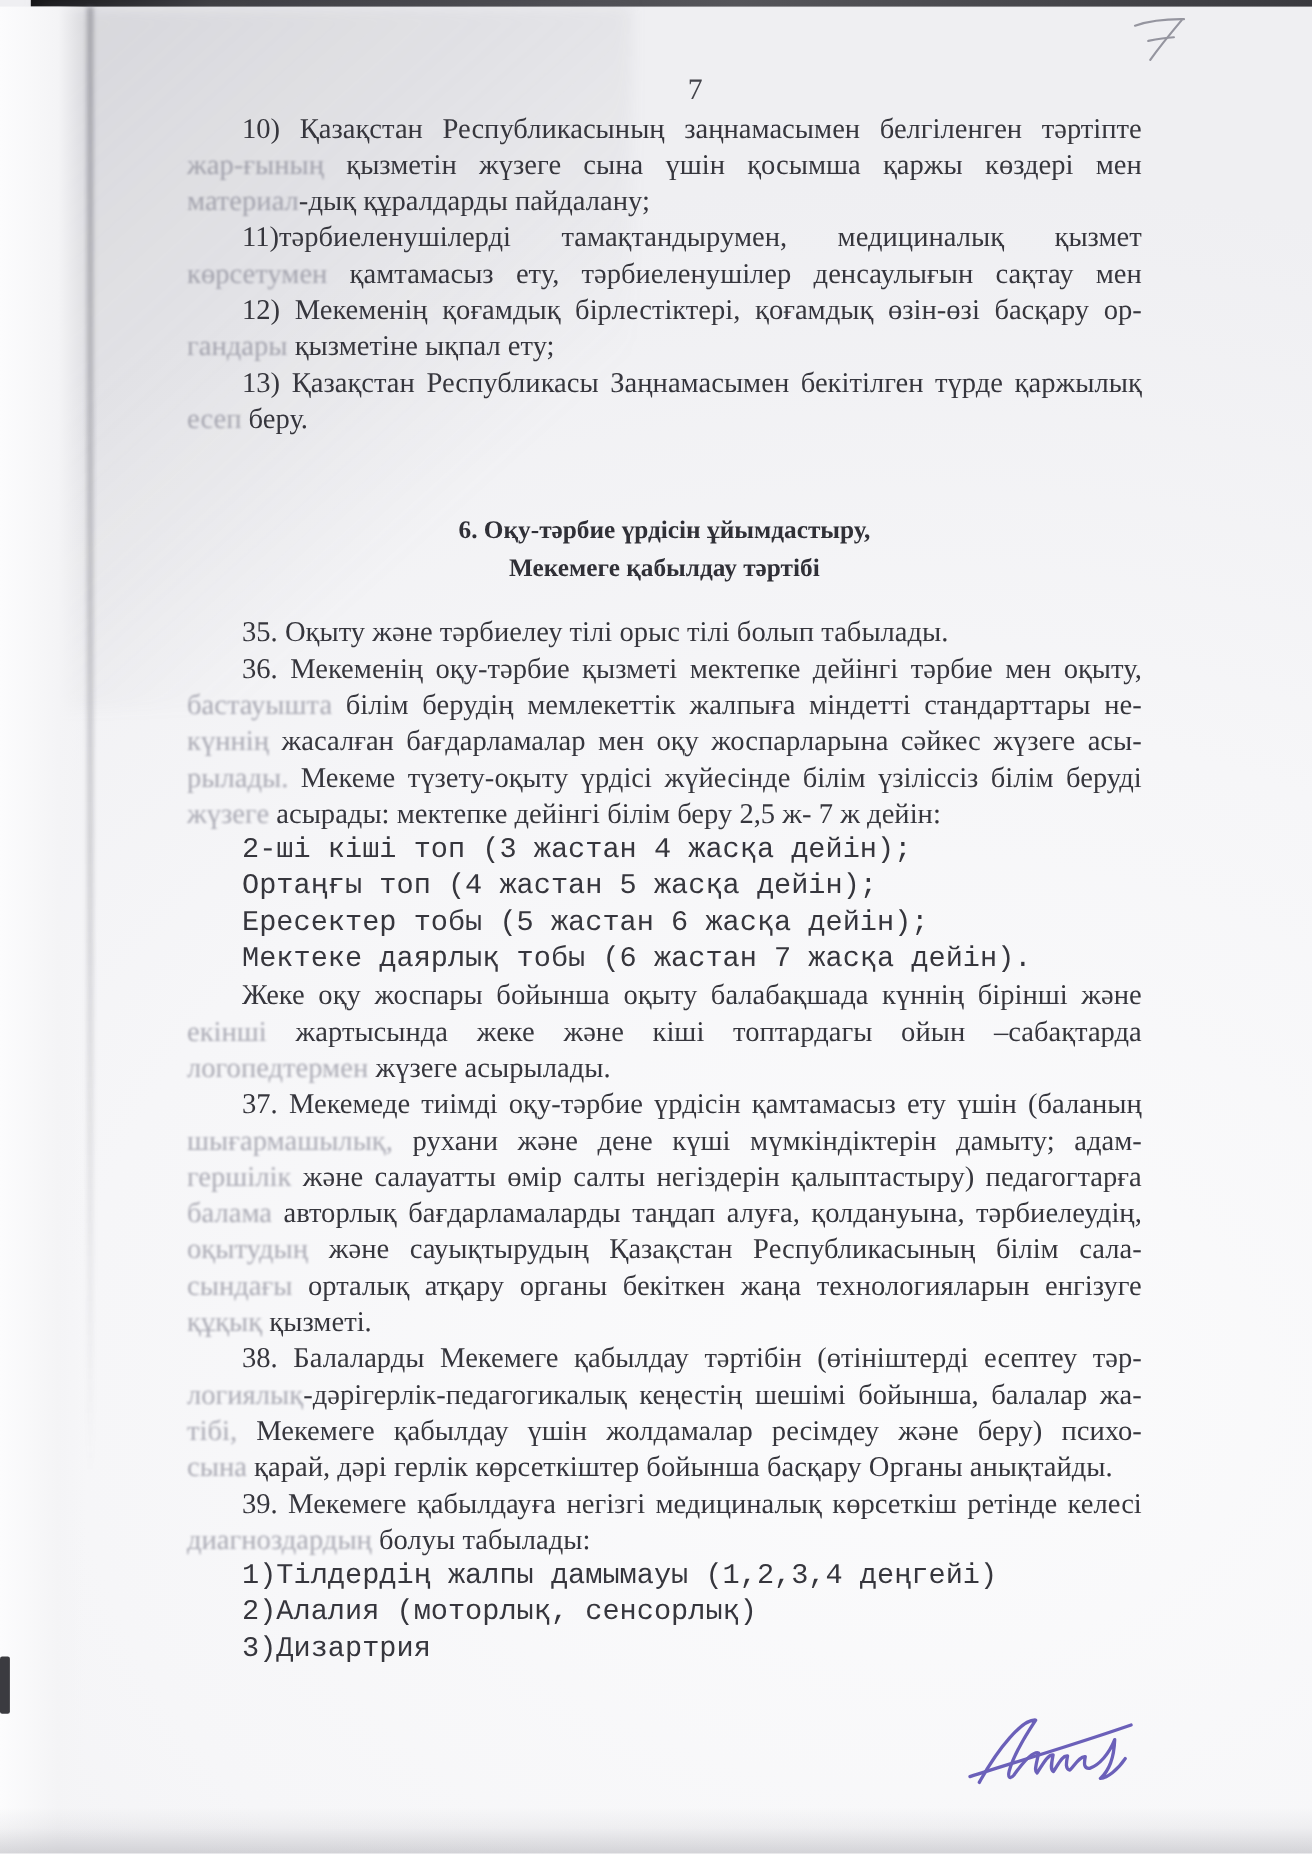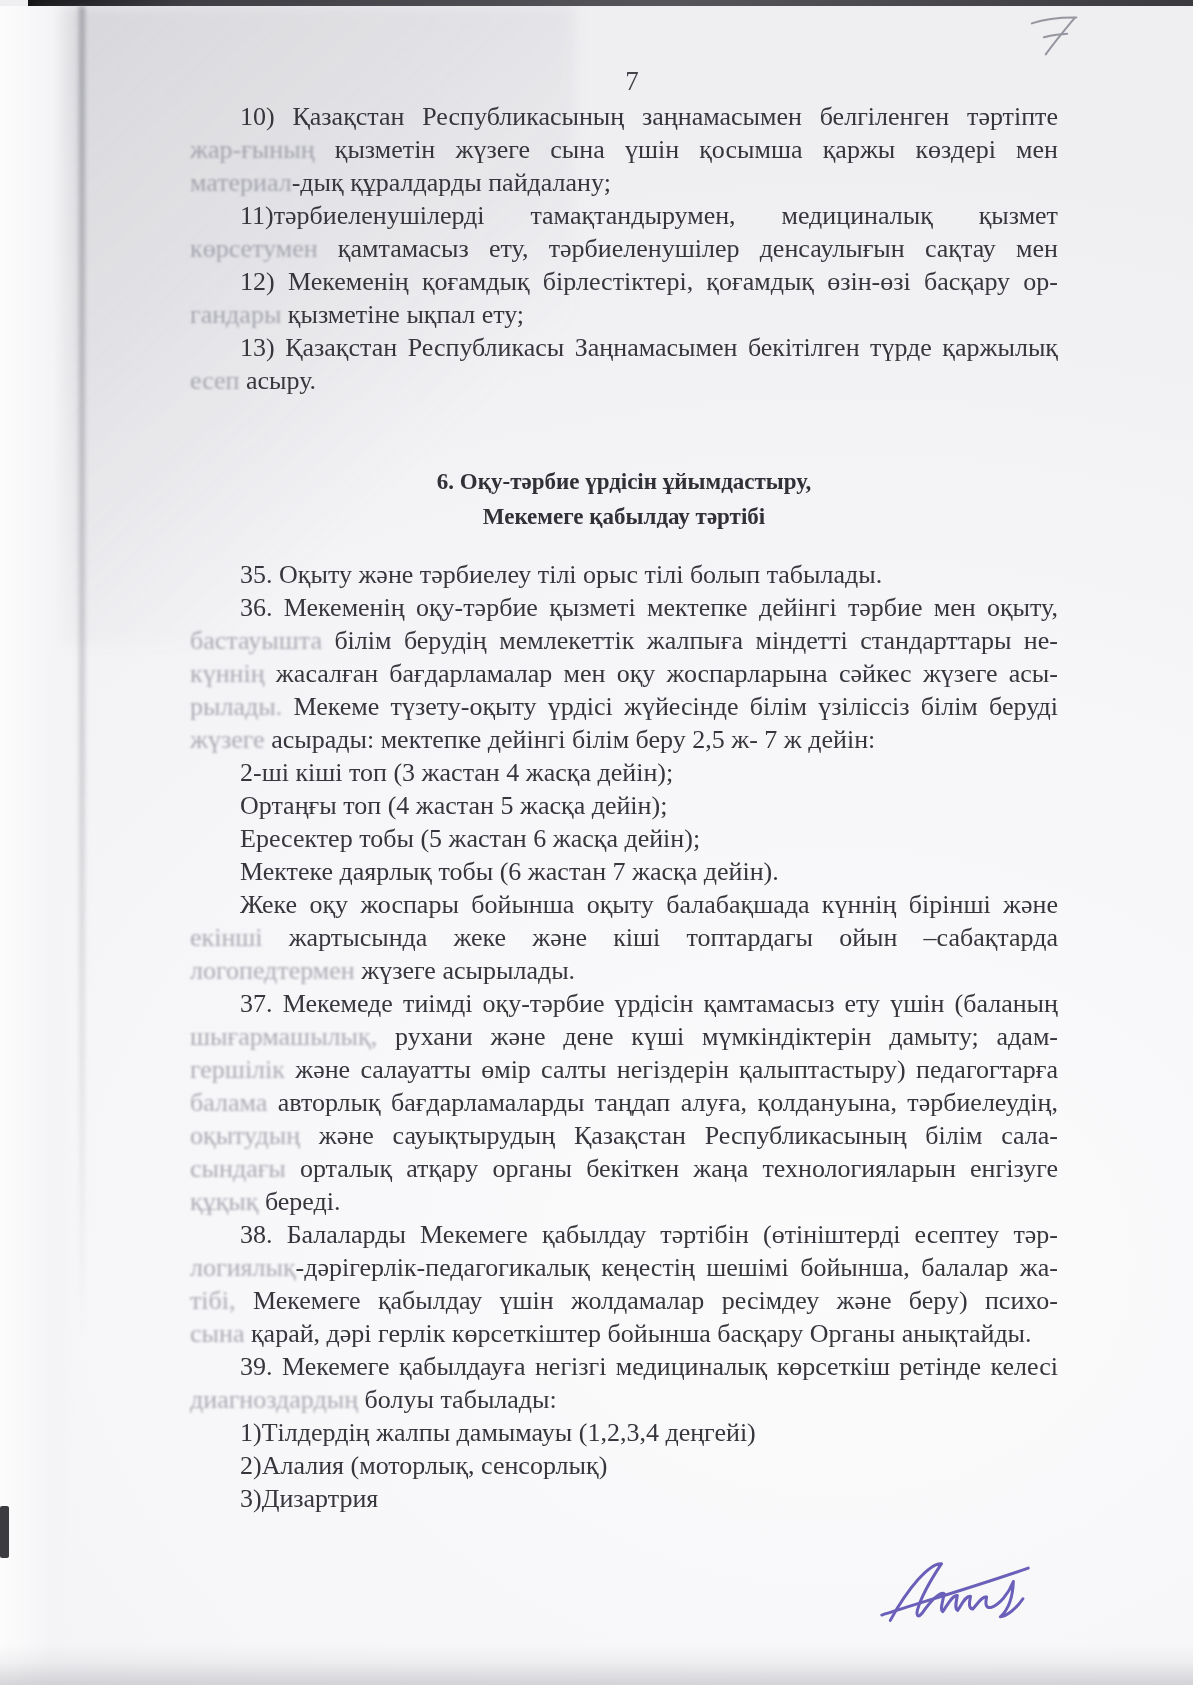--- a/index.html
+++ b/index.html
@@ -23,26 +23,26 @@
     filter:blur(2px);}
   .left-band{position:absolute;top:6px;left:0;width:78px;height:1679px;
     background:linear-gradient(to right,#fcfcfd,#f4f4f6 68%,rgba(244,244,246,0));}
   .edge-tick{position:absolute;left:0;top:1506px;width:9px;height:52px;background:#3b3b40;
     border-radius:2px;filter:blur(.7px);}
   .bottom-edge{position:absolute;left:0;bottom:0;width:100%;height:42px;
     background:linear-gradient(to top,rgba(128,128,138,.30),rgba(128,128,138,.08) 55%,rgba(128,128,138,0));}
   
   .pagenum{position:absolute;left:0;right:0;top:66px;text-align:center;
     font-size:27px;letter-spacing:1px;padding-left:72px;color:#44444b;}
-  .column{position:absolute;left:190px;top:100px;width:868px;font-size:26px;line-height:33px;
+  .column{position:absolute;left:170px;top:100px;width:868px;font-size:26px;line-height:33px;
     text-rendering:optimizeLegibility;}
   .line{text-align:justify;text-align-last:justify;}
   .line.last{text-align-last:left;}
   .line.ind{text-indent:50px;}
-  .item{text-align:center;text-align-last:left;text-indent:50px;}
+  .item{text-align:center;text-align-last:left;text-indent:50px;font-family:Liberation Mono, monospace;}
   .heading{margin:67px 0 24px;text-align:center;font-weight:bold;font-size:23px;line-height:35px;color:#303037;}
   .faded{color:rgba(125,125,138,.62);filter:blur(.8px);}
   .para{margin:0;}
   
   .hand-seven{position:absolute;left:1026px;top:12px;}
   .signature{position:absolute;left:872px;top:1548px;}
 </style>
 </head>
 <body>
 
@@ -74,21 +74,21 @@
       <div class="para">
         <div class="line ind"><span class="">11)тәрбиеленушілерді тамақтандырумен, медициналық қызмет</span></div>
         <div class="line"><span class="faded">көрсетумен</span><span class=""> қамтамасыз ету, тәрбиеленушілер денсаулығын сақтау мен</span></div>
       </div>
       <div class="para">
         <div class="line ind"><span class="">12) Мекеменің қоғамдық бірлестіктері, қоғамдық өзін-өзі басқару ор-</span></div>
         <div class="line last"><span class="faded">гандары</span><span class=""> қызметіне ықпал ету;</span></div>
       </div>
       <div class="para">
         <div class="line ind"><span class="">13) Қазақстан Республикасы Заңнамасымен бекітілген түрде қаржылық</span></div>
-        <div class="line last"><span class="faded">есеп</span><span class=""> асыру.</span></div>
+        <div class="line last"><span class="faded">есеп</span><span class=""> беру.</span></div>
       </div>
       <div class="heading">
         <div class="hline">6.  Оқу-тәрбие үрдісін ұйымдастыру,</div>
         <div class="hline">Мекемеге қабылдау тәртібі</div>
       </div>
       <div class="para">
         <div class="line ind last"><span class="">35. Оқыту және тәрбиелеу тілі орыс тілі болып табылады.</span></div>
       </div>
       <div class="para">
         <div class="line ind"><span class="">36. Мекеменің оқу-тәрбие қызметі мектепке дейінгі тәрбие мен оқыту,</span></div>
@@ -106,21 +106,21 @@
         <div class="line"><span class="faded">екінші</span><span class=""> жартысында жеке және кіші топтардагы ойын –сабақтарда</span></div>
         <div class="line last"><span class="faded">логопедтермен</span><span class=""> жүзеге асырылады.</span></div>
       </div>
       <div class="para">
         <div class="line ind"><span class="">37. Мекемеде тиімді оқу-тәрбие үрдісін қамтамасыз ету үшін (баланың</span></div>
         <div class="line"><span class="faded">шығармашылық,</span><span class=""> рухани және дене күші мүмкіндіктерін дамыту; адам-</span></div>
         <div class="line"><span class="faded">гершілік</span><span class=""> және салауатты өмір салты негіздерін қалыптастыру) педагогтарға</span></div>
         <div class="line"><span class="faded">балама</span><span class=""> авторлық бағдарламаларды таңдап алуға, қолдануына, тәрбиелеудің,</span></div>
         <div class="line"><span class="faded">оқытудың</span><span class=""> және сауықтырудың Қазақстан Республикасының білім сала-</span></div>
         <div class="line"><span class="faded">сындағы</span><span class=""> орталық атқару органы бекіткен жаңа технологияларын енгізуге</span></div>
-        <div class="line last"><span class="faded">құқық</span><span class=""> береді.</span></div>
+        <div class="line last"><span class="faded">құқық</span><span class=""> қызметі.</span></div>
       </div>
       <div class="para">
         <div class="line ind"><span class="">38. Балаларды Мекемеге қабылдау тәртібін (өтініштерді есептеу тәр-</span></div>
         <div class="line"><span class="faded">логиялық</span><span class="">-дәрігерлік-педагогикалық кеңестің шешімі бойынша, балалар жа-</span></div>
         <div class="line"><span class="faded">тібі,</span><span class=""> Мекемеге қабылдау үшін жолдамалар ресімдеу және беру) психо-</span></div>
         <div class="line last"><span class="faded">сына</span><span class=""> қарай,  дәрі герлік  көрсеткіштер бойынша басқару Органы анықтайды.</span></div>
       </div>
       <div class="para">
         <div class="line ind"><span class="">39. Мекемеге қабылдауға негізгі медициналық көрсеткіш ретінде келесі</span></div>
         <div class="line last"><span class="faded">диагноздардың</span><span class=""> болуы табылады:</span></div>

